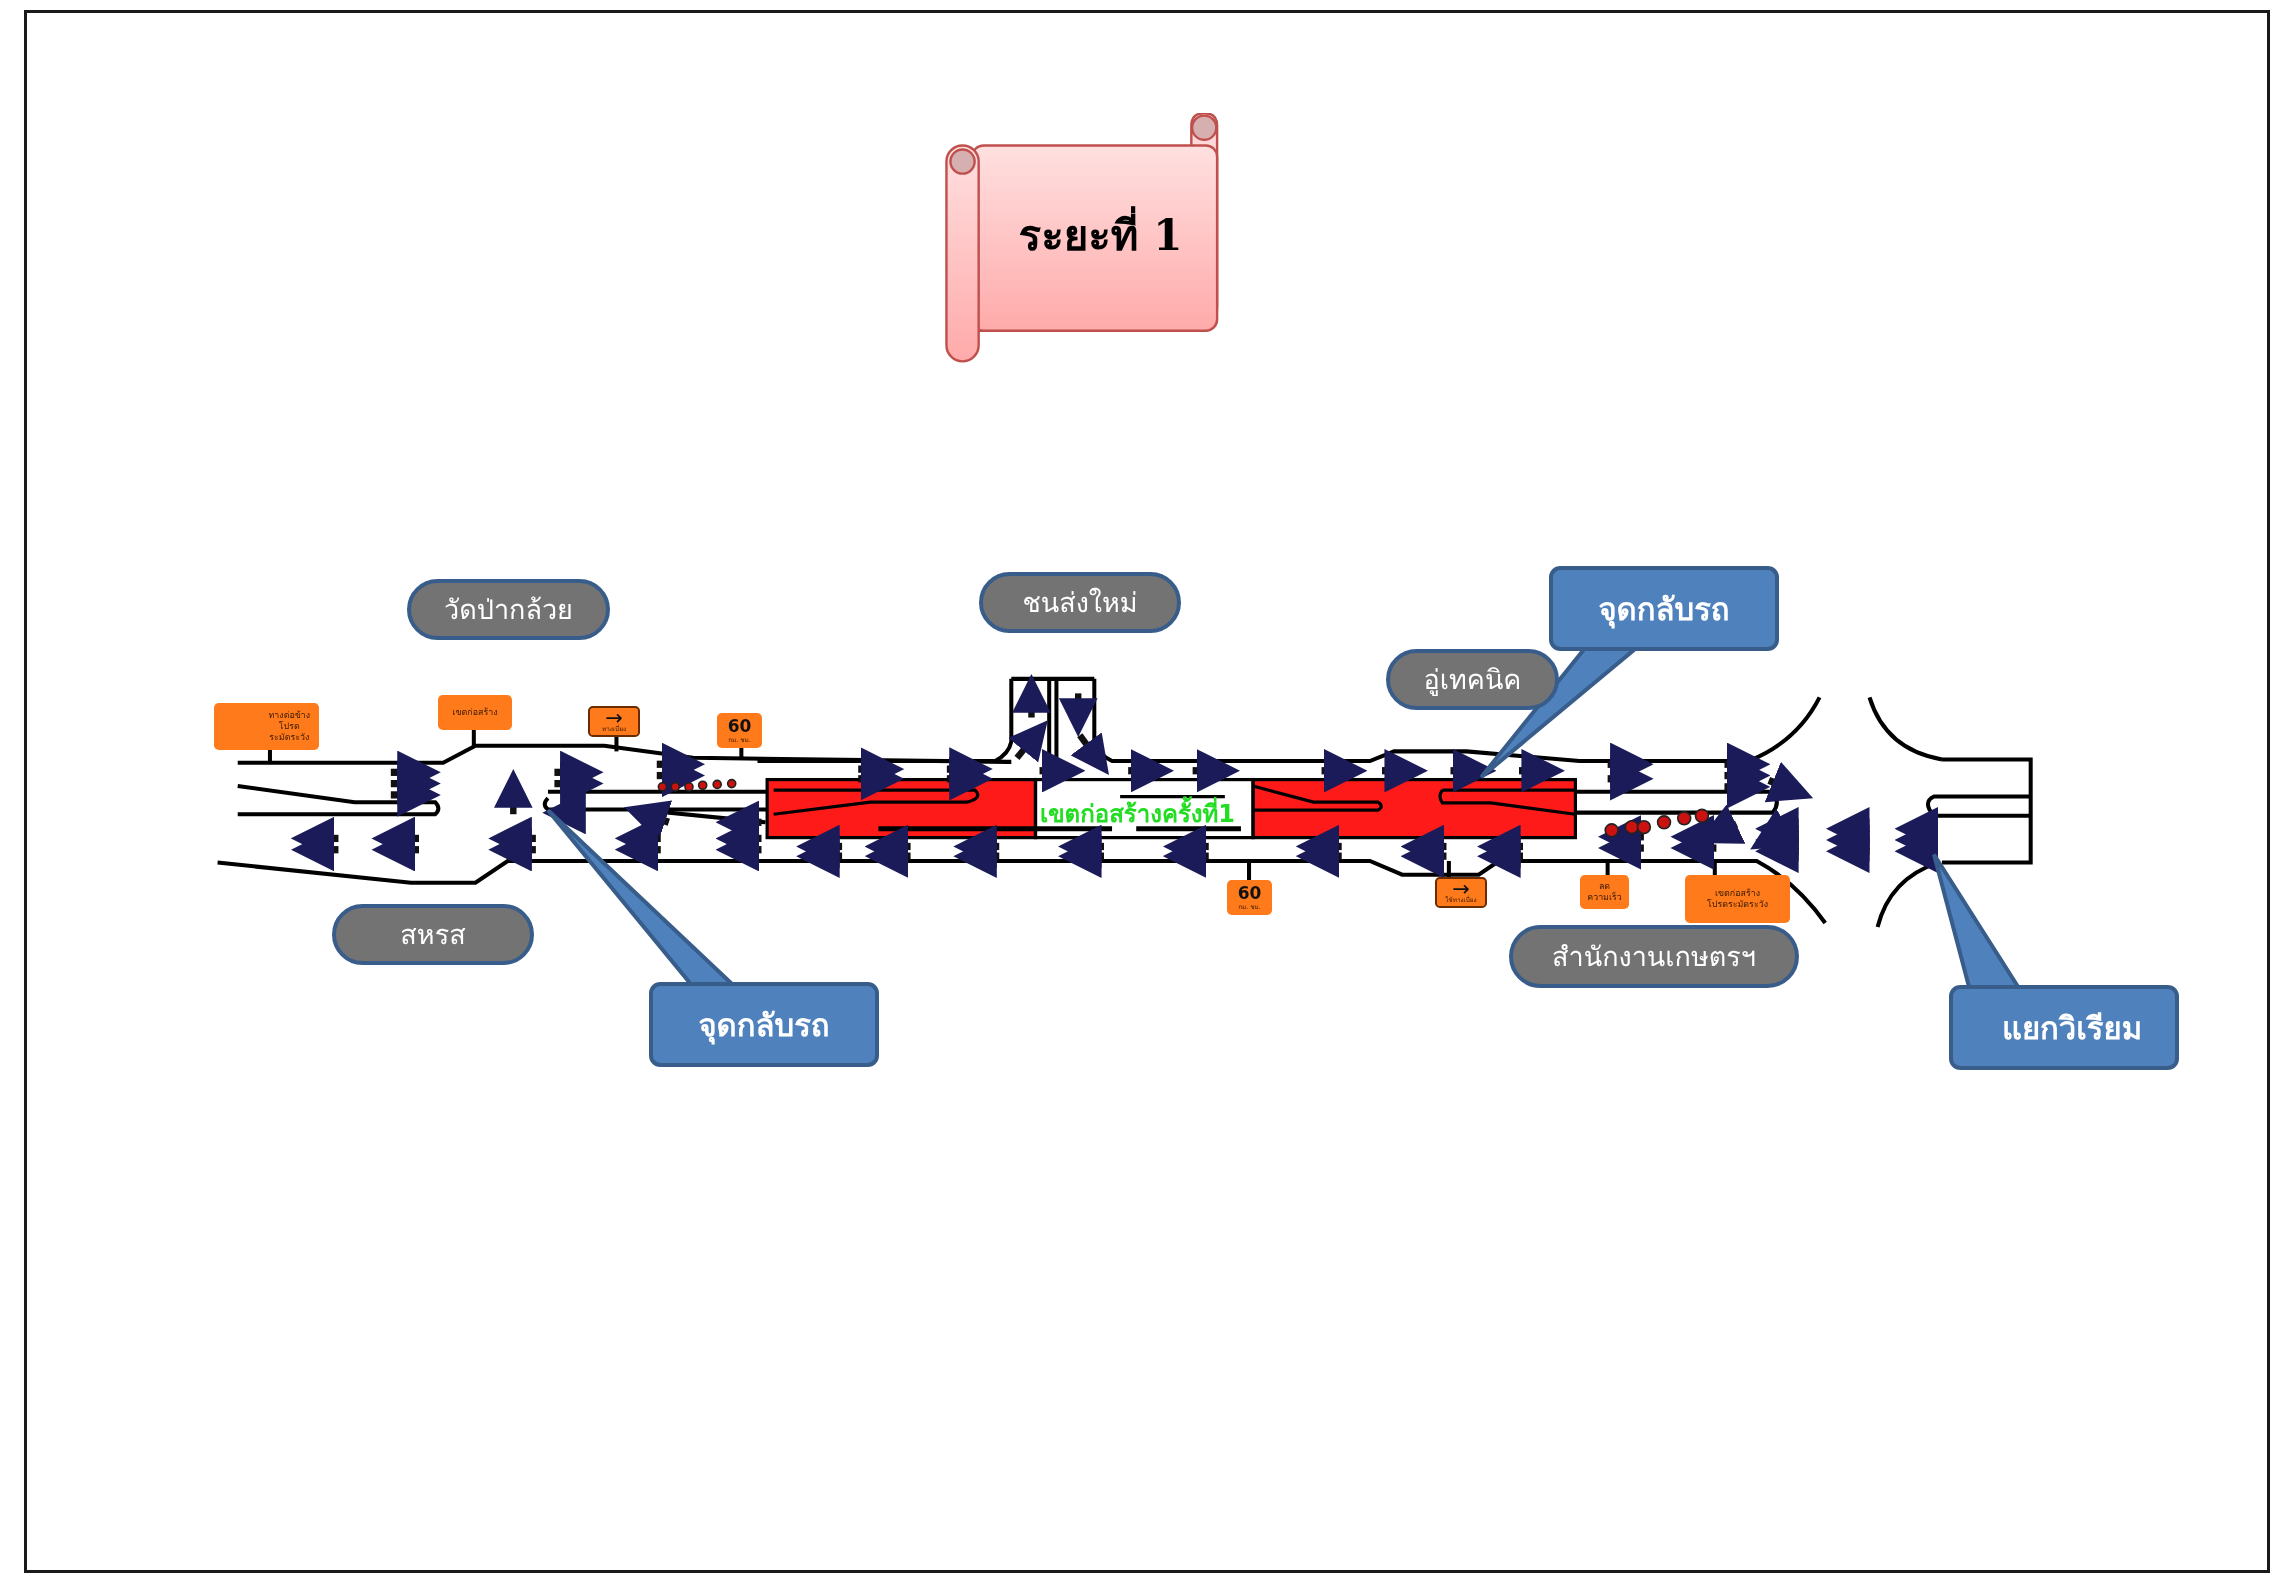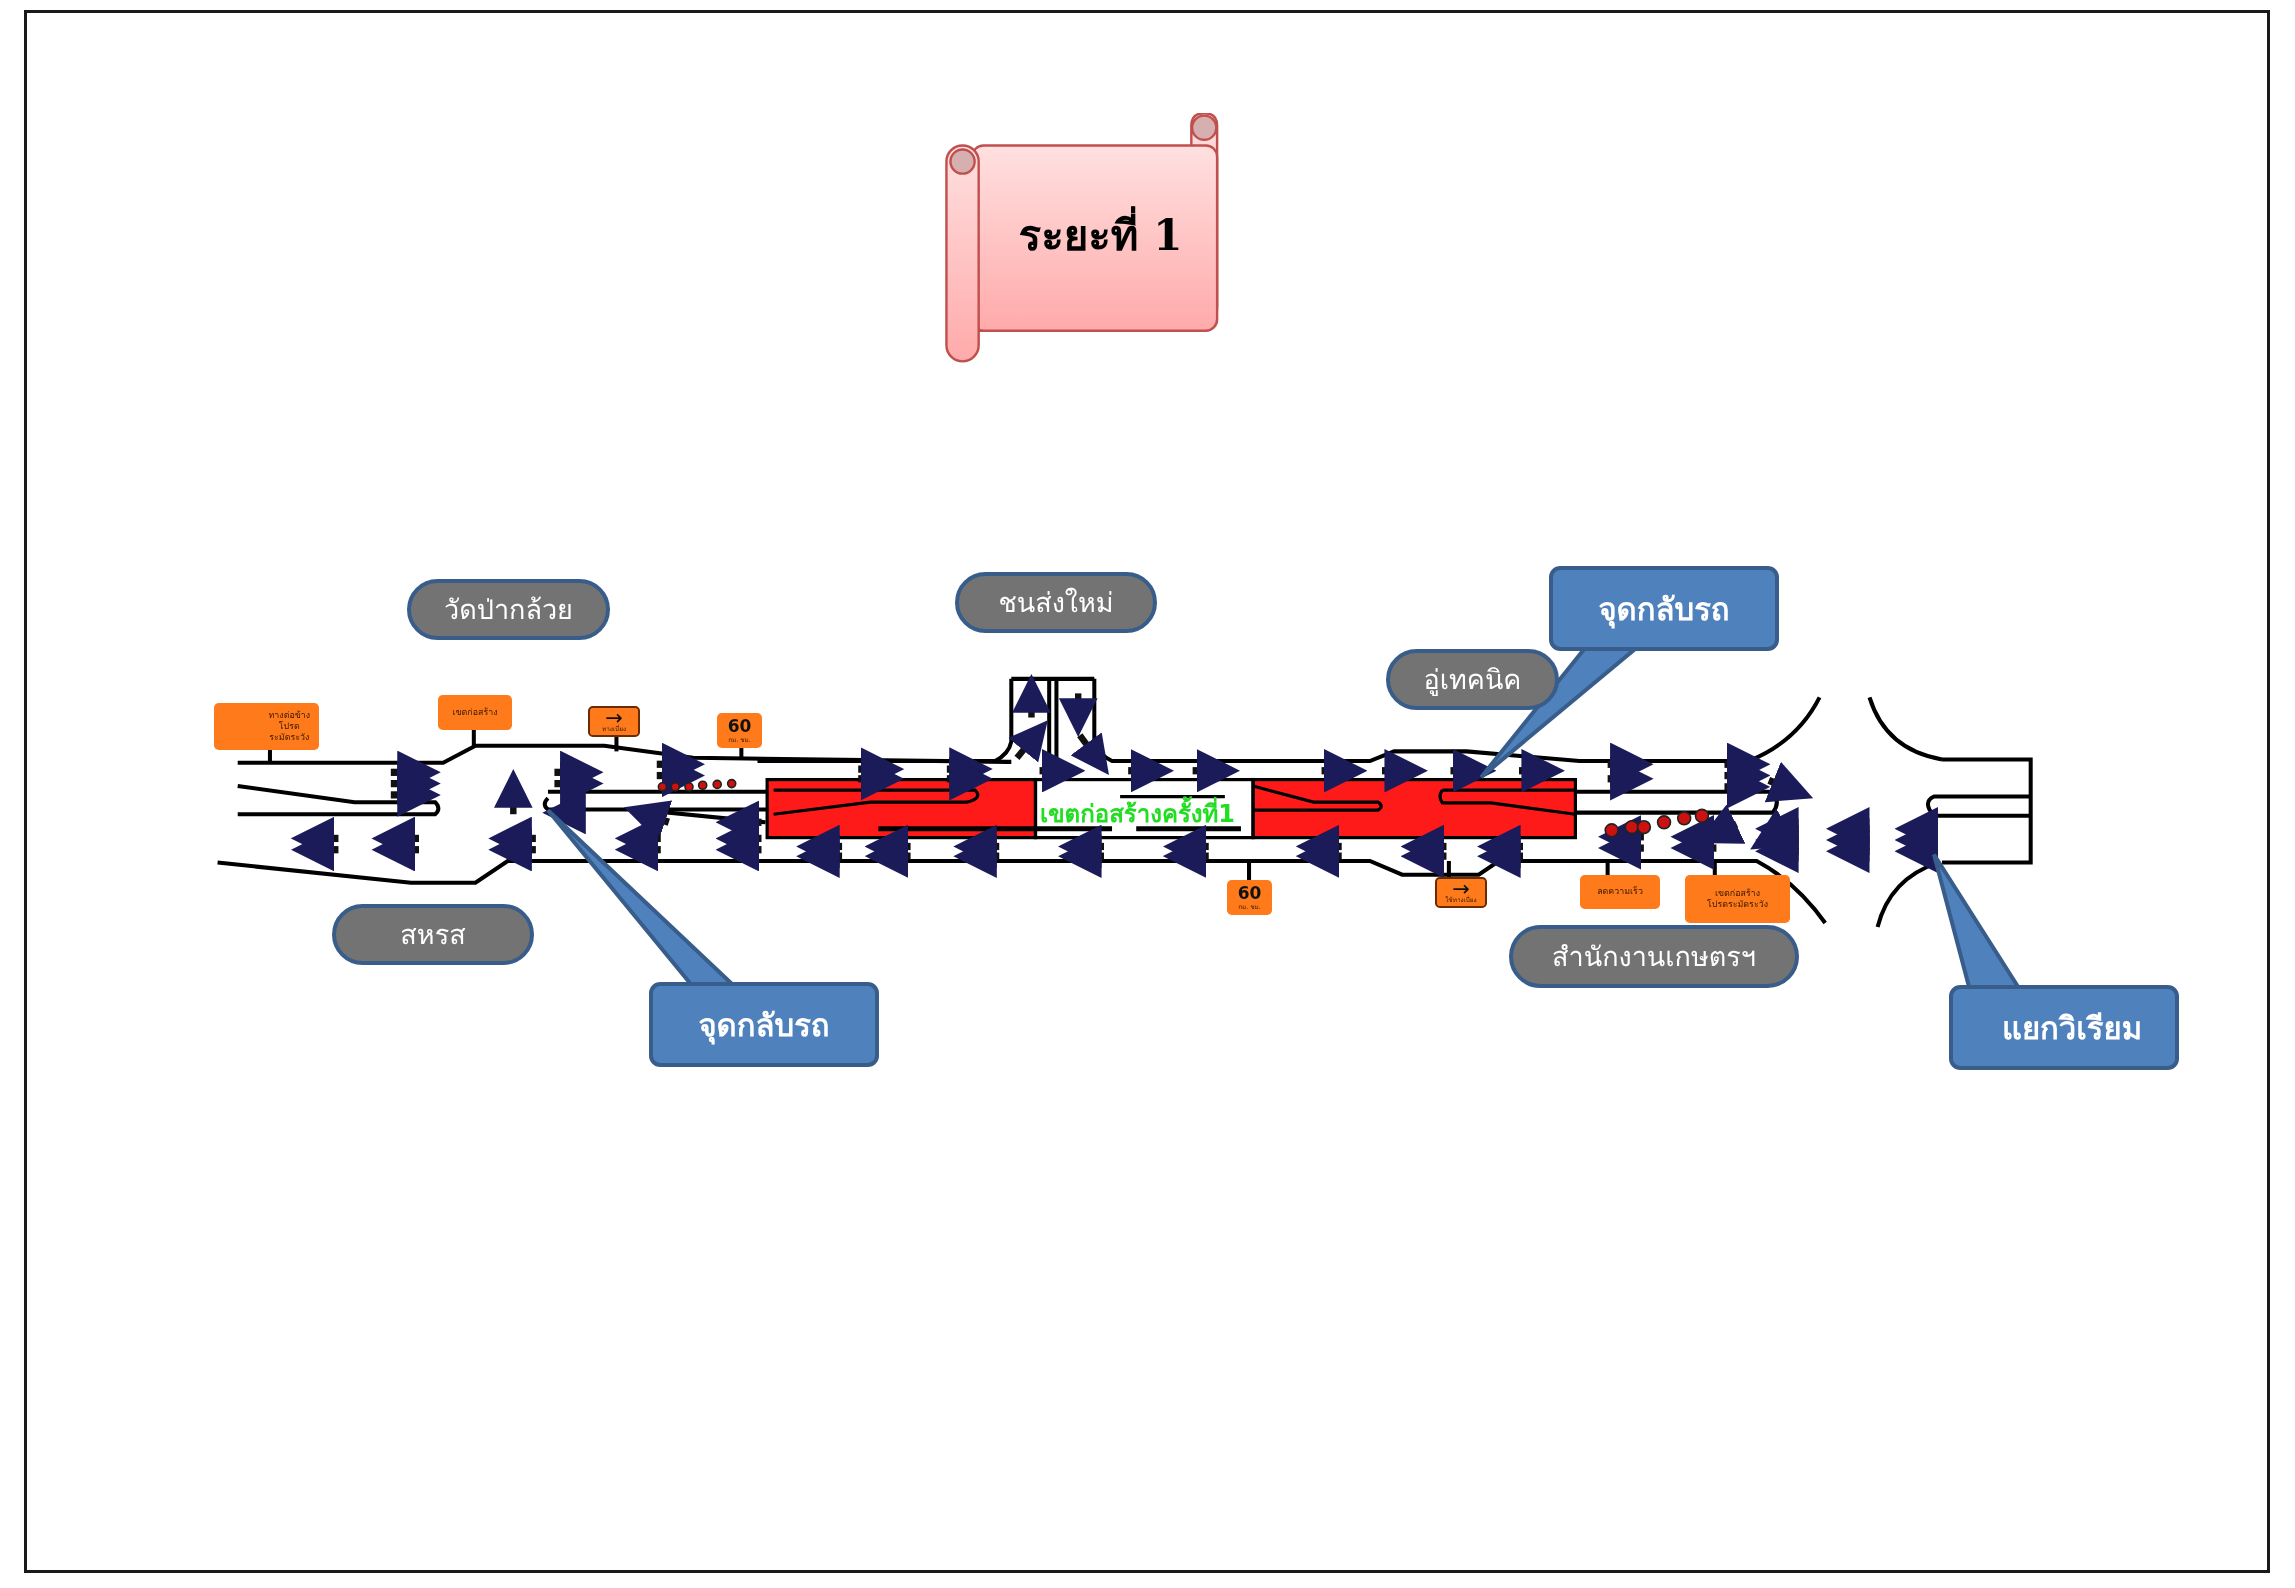--- a/index.html
+++ b/index.html
@@ -203,21 +203,21 @@
   </g>
 
   <polygon points="680,1005 860,1224 912,1224" fill="#4f81bd" stroke="#385d8a" stroke-width="5"></polygon>
   <polygon points="1838,964 1970,800 2035,800" fill="#4f81bd" stroke="#385d8a" stroke-width="5"></polygon>
   <polygon points="2400,1060 2445,1230 2508,1230" fill="#4f81bd" stroke="#385d8a" stroke-width="5"></polygon>
 </svg>
 
 <div class="zone-text" style="left:1040px; top:794px;">เขตก่อสร้างครั้งที่1</div>
 
 <div class="pill" style="left:407px; top:579px; width:203px; height:61px;">วัดป่ากล้วย</div>
-<div class="pill" style="left:955px; top:572px; width:202px; height:61px;">ชนส่งใหม่</div>
+<div class="pill" style="left:979px; top:572px; width:202px; height:61px;">ชนส่งใหม่</div>
 <div class="pill" style="left:1386px; top:649px; width:173px; height:61px;">อู่เทคนิค</div>
 <div class="pill" style="left:332px; top:904px; width:202px; height:61px;">สหรส</div>
 <div class="pill" style="left:1509px; top:925px; width:290px; height:63px;">สำนักงานเกษตรฯ</div>
 
 <div class="callout-box" style="left:649px; top:982px; width:230px; height:85px;">จุดกลับรถ</div>
 <div class="callout-box" style="left:1549px; top:566px; width:230px; height:85px;">จุดกลับรถ</div>
 <div class="callout-box" style="left:1949px; top:985px; width:230px; height:85px;padding-left:16px;">แยกวิเรียม</div>
 
 <div class="sign" style="left:214px; top:703px; width:105px; height:47px;padding-left:48px;">
   <span>ทางต่อข้าง</span>
@@ -235,20 +235,20 @@
   <span style="font-size:6.4px;line-height:7.3px;">กม. ชม.</span>
 </div>
 <div class="sign" style="left:1227px; top:880px; width:45px; height:35px;">
   <span class="big">60</span>
   <span style="font-size:6.4px;line-height:7.3px;">กม. ชม.</span>
 </div>
 <div class="sign dark-border" style="left:1435px; top:877px; width:52px; height:31px;">
   <span class="arrow">→</span>
   <span style="font-size:6.4px;line-height:7.3px;">ใช้ทางเบี่ยง</span>
 </div>
-<div class="sign" style="left:1580px; top:875px; width:80px; height:34px;">
+<div class="sign" style="left:1580px; top:875px; width:49px; height:34px;">
   <span>ลดความเร็ว</span>
 </div>
 <div class="sign" style="left:1685px; top:875px; width:105px; height:48px;">
   <span>เขตก่อสร้าง</span>
   <span>โปรดระมัดระวัง</span>
 </div>
 
 
 </body></html>

